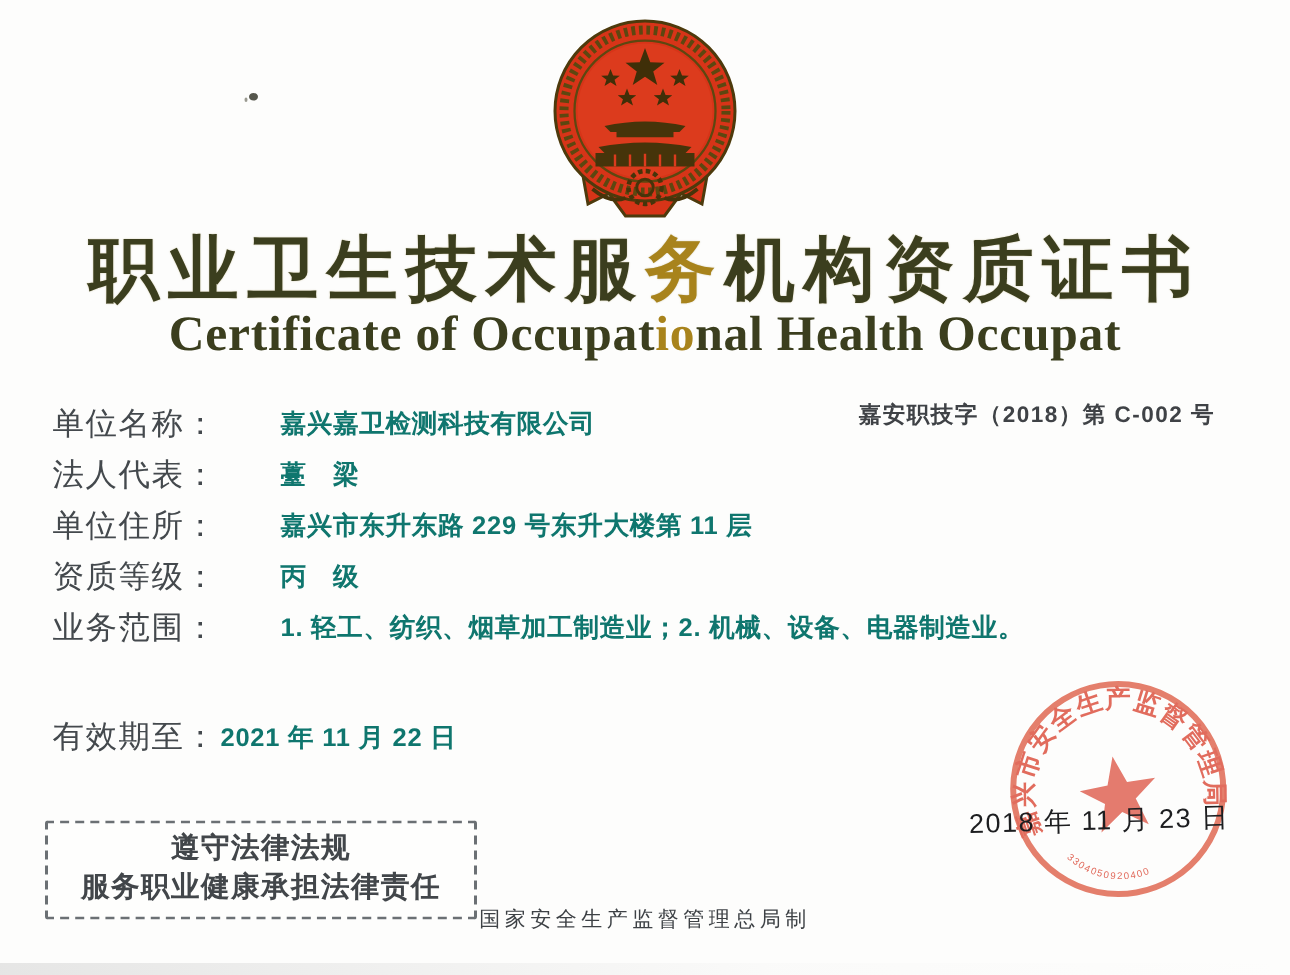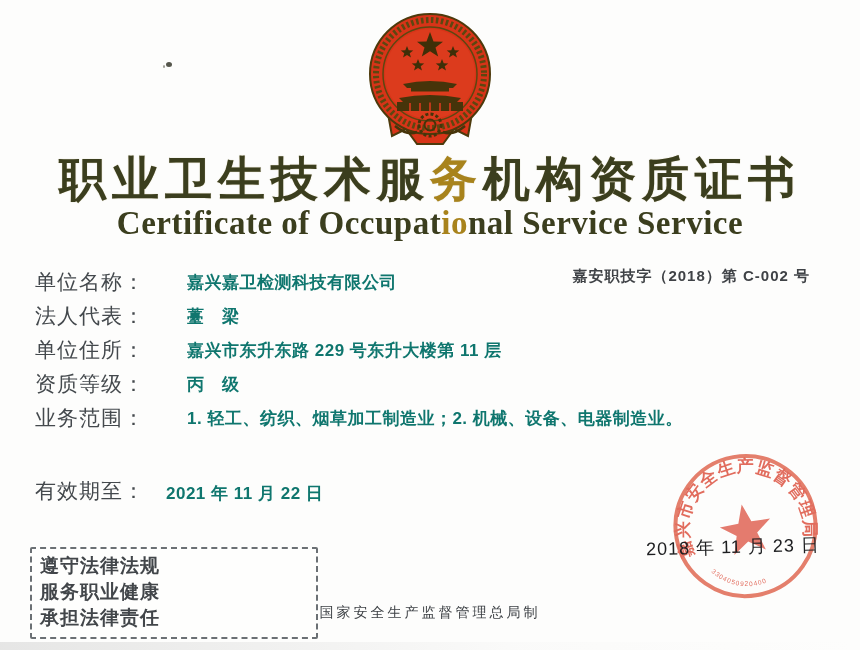--- a/index.html
+++ b/index.html
@@ -45,40 +45,40 @@
   .field-row{display:flex;align-items:flex-end;margin-bottom:11px;line-height:23px;gap:40px;}
   .field-label{
     font-family:"Liberation Serif","DejaVu Serif",serif;
     font-size:21px;color:#44494d;letter-spacing:1px;
     flex:0 0 112px;white-space:nowrap;
   }
   .field-value{
     font-size:17px;font-weight:bold;color:#0f766e;letter-spacing:0.5px;
     white-space:nowrap;
   }
-  .validity{position:absolute;left:35px;top:477px;display:flex;align-items:flex-end;gap:19px;}
+  .validity{position:absolute;left:35px;top:477px;display:flex;align-items:center;}
   
   .seal{position:absolute;left:650px;top:440px;width:192px;height:178px;transform:rotate(-10deg);opacity:.85;}
   .issue-date{
     position:absolute;left:646px;top:535px;
     font-size:18px;color:#1d1e20;letter-spacing:1px;white-space:nowrap;
     transform:rotate(-1.5deg);
   }
   
   .pledge-box{
     position:absolute;left:30px;top:547px;width:268px;
     border:2px dashed #6b7074;border-radius:2px;
     padding:4px 8px 6px 8px;
     background:rgba(255,255,255,.4);
   }
   .pledge-line{
     display:flex;justify-content:center;
     font-family:"Liberation Serif","DejaVu Serif",serif;
     font-weight:bold;font-size:19px;line-height:26px;
-    color:#42464a;letter-spacing:1px;white-space:nowrap;flex-direction:column;
+    color:#42464a;letter-spacing:1px;white-space:nowrap;
   }
   
   .footer{
     position:absolute;top:604px;left:0;width:100%;text-align:center;
     font-size:14px;letter-spacing:3px;color:#3d4145;white-space:nowrap;
   }
   
   .speck{position:absolute;left:163px;top:60px;width:9px;height:8px;}
   .speck i{position:absolute;display:block;border-radius:50%;}
   .speck .d1{left:3px;top:2px;width:6px;height:5px;background:#55564c;}
@@ -124,21 +124,21 @@
 
       <circle cx="75" cy="117" r="11" fill="none" stroke="#46340a" stroke-width="3" stroke-dasharray="3 2.2"></circle>
       <circle cx="75" cy="117" r="5.5" fill="none" stroke="#46340a" stroke-width="2"></circle>
 
       <path d="M40 118 Q52 128 62 124" fill="none" stroke="#46340a" stroke-width="2.5"></path>
       <path d="M110 118 Q98 128 88 124" fill="none" stroke="#46340a" stroke-width="2.5"></path>
     </svg>
   </div>
 
   <div class="title-cn"><span>职业卫生技术服</span><span class="gold">务</span><span>机构资质证书</span></div>
-  <div class="title-en"><span>Certificate of Occupat</span><span class="gold">io</span><span>nal Service Service</span></div>
+  <div class="title-en"><span>Certificate of Occupat</span><span class="gold">io</span><span>nal Health Occupat</span></div>
   <div class="cert-no">嘉安职技字（2018）第 C-002 号</div>
 
   <div class="fields">
     <div class="field-row">
       <span class="field-label">单位名称：</span>
       <span class="field-value">嘉兴嘉卫检测科技有限公司</span>
     </div>
     <div class="field-row">
       <span class="field-label">法人代表：</span>
       <span class="field-value">薹　梁</span>

